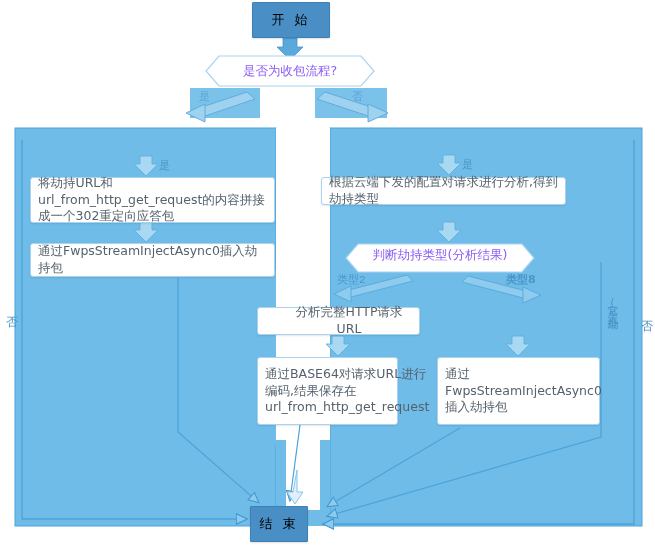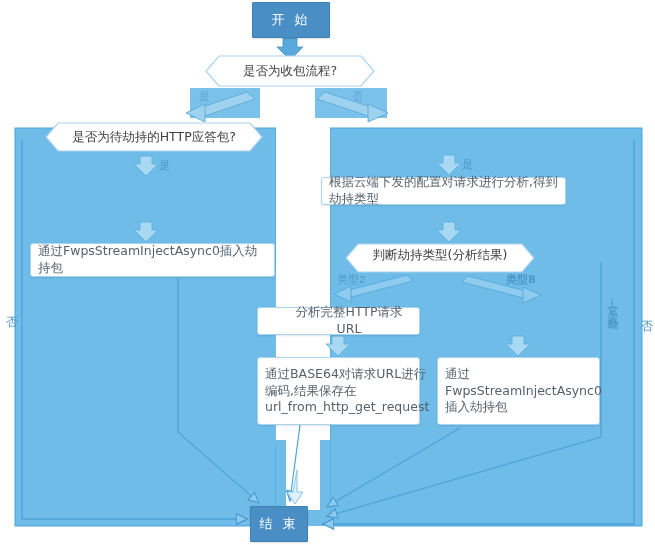--- a/index.html
+++ b/index.html
@@ -30,21 +30,21 @@
     display: flex;
     align-items: center;
     justify-content: center;
     text-align: center;
     line-height: 1.35;
     color: #4a5a66;
   }
   .terminator {
     background: #4a8ec6;
     border: 1px solid #3f80b4;
-    color: #ffffff;
+    color: #000000;
     font-size: 13px;
     letter-spacing: 3px;
     border-radius: 1px;
     box-shadow: 0 1px 2px rgba(0,0,0,0.12);
   }
   .process {
     background: #ffffff;
     border: 1px solid #a9d3ef;
     border-radius: 3px;
     font-size: 12.5px;
@@ -63,21 +63,21 @@
     position: absolute;
   }
   .decision-label {
     position: absolute;
     left: 0; top: 0;
     width: 100%; height: 100%;
     display: flex;
     align-items: center;
     justify-content: center;
     font-size: 12.5px;
-    color: #404040;
+    color: #8b5cf6;
     white-space: nowrap;
   }
   .edge-label {
     position: absolute;
     font-size: 11px;
     color: #5aa6d6;
     white-space: nowrap;
   }
   .edge-label.vertical {
     writing-mode: vertical-rl;
@@ -211,35 +211,32 @@
     <div class="decision-label">是否为收包流程?</div>
   </div>
 
   <div class="edge-label" style="left:199px; top:89px;">
     <span>是</span>
   </div>
   <div class="edge-label" style="left:352px; top:89px;">
     <span>否</span>
   </div>
 
-  <div class="decision-wrap" style="left:45px; top:122px; width:218px; height:30px;">
-    <svg width="218" height="30" viewBox="0 0 218 30">
-      <path d="M13,1 L205,1 L217,15 L205,29 L13,29 L1,15 z" fill="#ffffff" stroke="#a9d3ef" stroke-width="1.2"></path>
-    </svg>
-    <div class="decision-label">是否为待劫持的HTTP应答包?</div>
-  </div>
 
   <div class="edge-label onblue" style="left:159px; top:158px;">
     <span>是</span>
   </div>
 
   <div class="edge-label onblue" style="left:6px; top:314px; font-size:12px;">
     <span>否</span>
   </div>
 
+  <div class="node process" style="left:30px; top:177px; width:245px; height:46px;">
+    <span>将劫持URL和 url_from_http_get_request的内容拼接成一个302重定向应答包</span>
+  </div>
 
   <div class="node process" style="left:30px; top:243px; width:245px; height:34px;">
     <span>通过FwpsStreamInjectAsync0插入劫持包</span>
   </div>
 
 
   <div class="edge-label onblue" style="left:462px; top:157px;">
     <span>是</span>
   </div>
 
@@ -266,21 +263,21 @@
   </div>
 
   <div class="edge-label vertical onblue" style="left:607px; top:296px; font-size:11px;">
     <span>其它(不劫持)</span>
   </div>
 
   <div class="node process center" style="left:257px; top:307px; width:163px; height:28px;">
     <span>分析完整HTTP请求URL</span>
   </div>
 
-  <div class="node process" style="left:257px; top:357px; width:163px; height:68px;">
+  <div class="node process" style="left:257px; top:357px; width:141px; height:68px;">
     <span>通过BASE64对请求URL进行编码,结果保存在url_from_http_get_request</span>
   </div>
 
 
   <div class="node process" style="left:437px; top:357px; width:163px; height:68px;">
     <span>通过FwpsStreamInjectAsync0插入劫持包</span>
   </div>
 
   <div class="node terminator" style="left:250px; top:506px; width:58px; height:36px;">
     <span>结 束</span>

